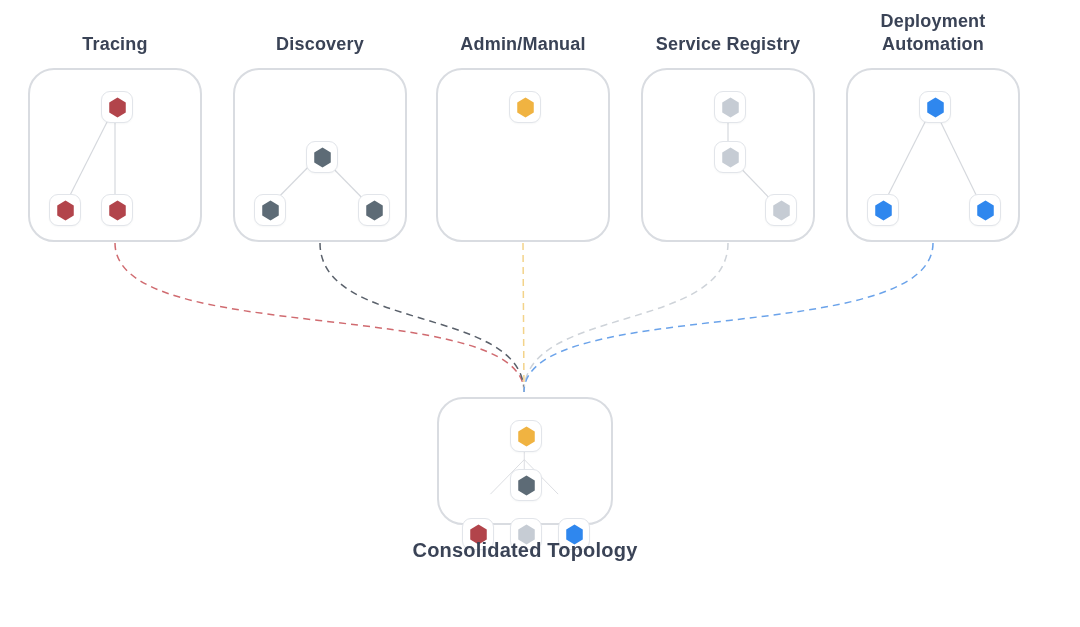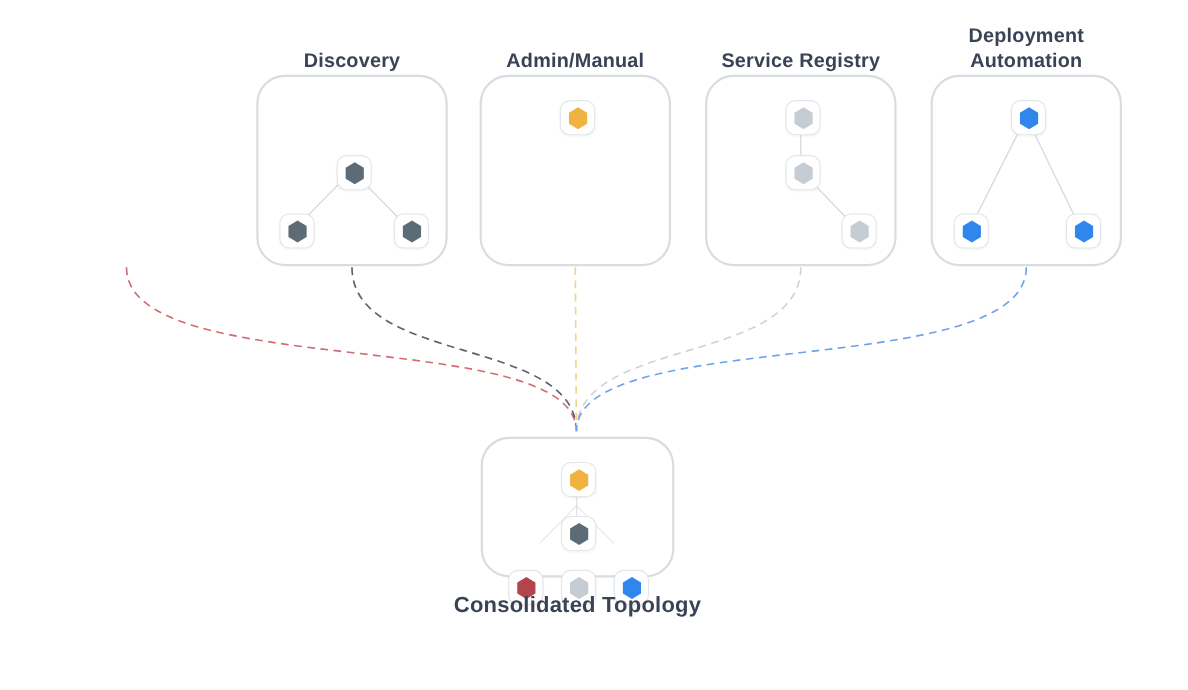--- a/index.html
+++ b/index.html
@@ -24,20 +24,21 @@
     background: #ffffff;
     border: 2px solid #d9dce1;
     border-radius: 26px;
     box-sizing: border-box;
   }
   .panel-title {
     position: absolute;
     bottom: 100%;
     left: 50%;
     transform: translateX(-50%);
+    margin-bottom: 11px;
     width: 195px;
     text-align: center;
     font-size: 18px;
     font-weight: 600;
     letter-spacing: 0.2px;
     color: #3a4356;
     line-height: 1.32;
     z-index: 2;
   }
   .panel-title.below {
@@ -72,20 +73,44 @@
 <div class="canvas">
 
   <svg id="connector-layer" viewBox="0 0 1080 627" xmlns="http://www.w3.org/2000/svg">
       <path d="M115,243 C115,348 524,295 524,392" fill="none" stroke="#d06b70" stroke-width="1.5" stroke-dasharray="7 5"></path>
       <path d="M320,243 C320,332 524,306 524,392" fill="none" stroke="#5a616b" stroke-width="1.5" stroke-dasharray="7 5"></path>
       <path d="M523,243 L524,392" fill="none" stroke="#f3d38a" stroke-width="1.5" stroke-dasharray="7 5"></path>
       <path d="M728,243 C728,332 524,306 524,392" fill="none" stroke="#ced3d9" stroke-width="1.5" stroke-dasharray="7 5"></path>
       <path d="M933,243 C933,348 524,295 524,392" fill="none" stroke="#6ba3ea" stroke-width="1.5" stroke-dasharray="7 5"></path>
     </svg>
 
+  <div class="panel" style="left: 28px; top: 68px; width: 174px; height: 174px;">
+    <div class="panel-title" style="color: rgb(58, 67, 86);">Tracing</div>
+    <div class="panel-box" style="border-color: rgb(217, 220, 225);">
+      <svg class="edges" viewBox="0 0 174 174">
+          <line x1="87" y1="37" x2="35" y2="140" stroke="#d5d8dd" stroke-width="1.2"></line>
+          <line x1="87" y1="37" x2="87" y2="140" stroke="#d5d8dd" stroke-width="1.2"></line>
+        </svg>
+    <div class="node" style="left: 71px; top: 21px; border-color: rgb(226, 229, 234);">
+          <svg width="19" height="21" viewBox="0 0 20 22">
+            <polygon points="10,0.5 18.7,5.8 18.7,16.2 10,21.5 1.3,16.2 1.3,5.8" fill="#b2444b"></polygon>
+          </svg>
+        </div>
+        <div class="node" style="left: 19px; top: 124px; border-color: rgb(226, 229, 234);">
+          <svg width="19" height="21" viewBox="0 0 20 22">
+            <polygon points="10,0.5 18.7,5.8 18.7,16.2 10,21.5 1.3,16.2 1.3,5.8" fill="#b2444b"></polygon>
+          </svg>
+        </div>
+        <div class="node" style="left: 71px; top: 124px; border-color: rgb(226, 229, 234);">
+          <svg width="19" height="21" viewBox="0 0 20 22">
+            <polygon points="10,0.5 18.7,5.8 18.7,16.2 10,21.5 1.3,16.2 1.3,5.8" fill="#b2444b"></polygon>
+          </svg>
+        </div>
+      </div>
+  </div>
 
   <div class="panel" style="left: 233px; top: 68px; width: 174px; height: 174px;">
     <div class="panel-title" style="color: rgb(58, 67, 86);">Discovery</div>
     <div class="panel-box" style="border-color: rgb(217, 220, 225);">
       <svg class="edges" viewBox="0 0 174 174">
           <line x1="87" y1="87" x2="35" y2="140" stroke="#d5d8dd" stroke-width="1.2"></line>
           <line x1="87" y1="87" x2="139" y2="140" stroke="#d5d8dd" stroke-width="1.2"></line>
         </svg>
     <div class="node" style="left: 71px; top: 71px; border-color: rgb(226, 229, 234);">
           <svg width="19" height="21" viewBox="0 0 20 22">

